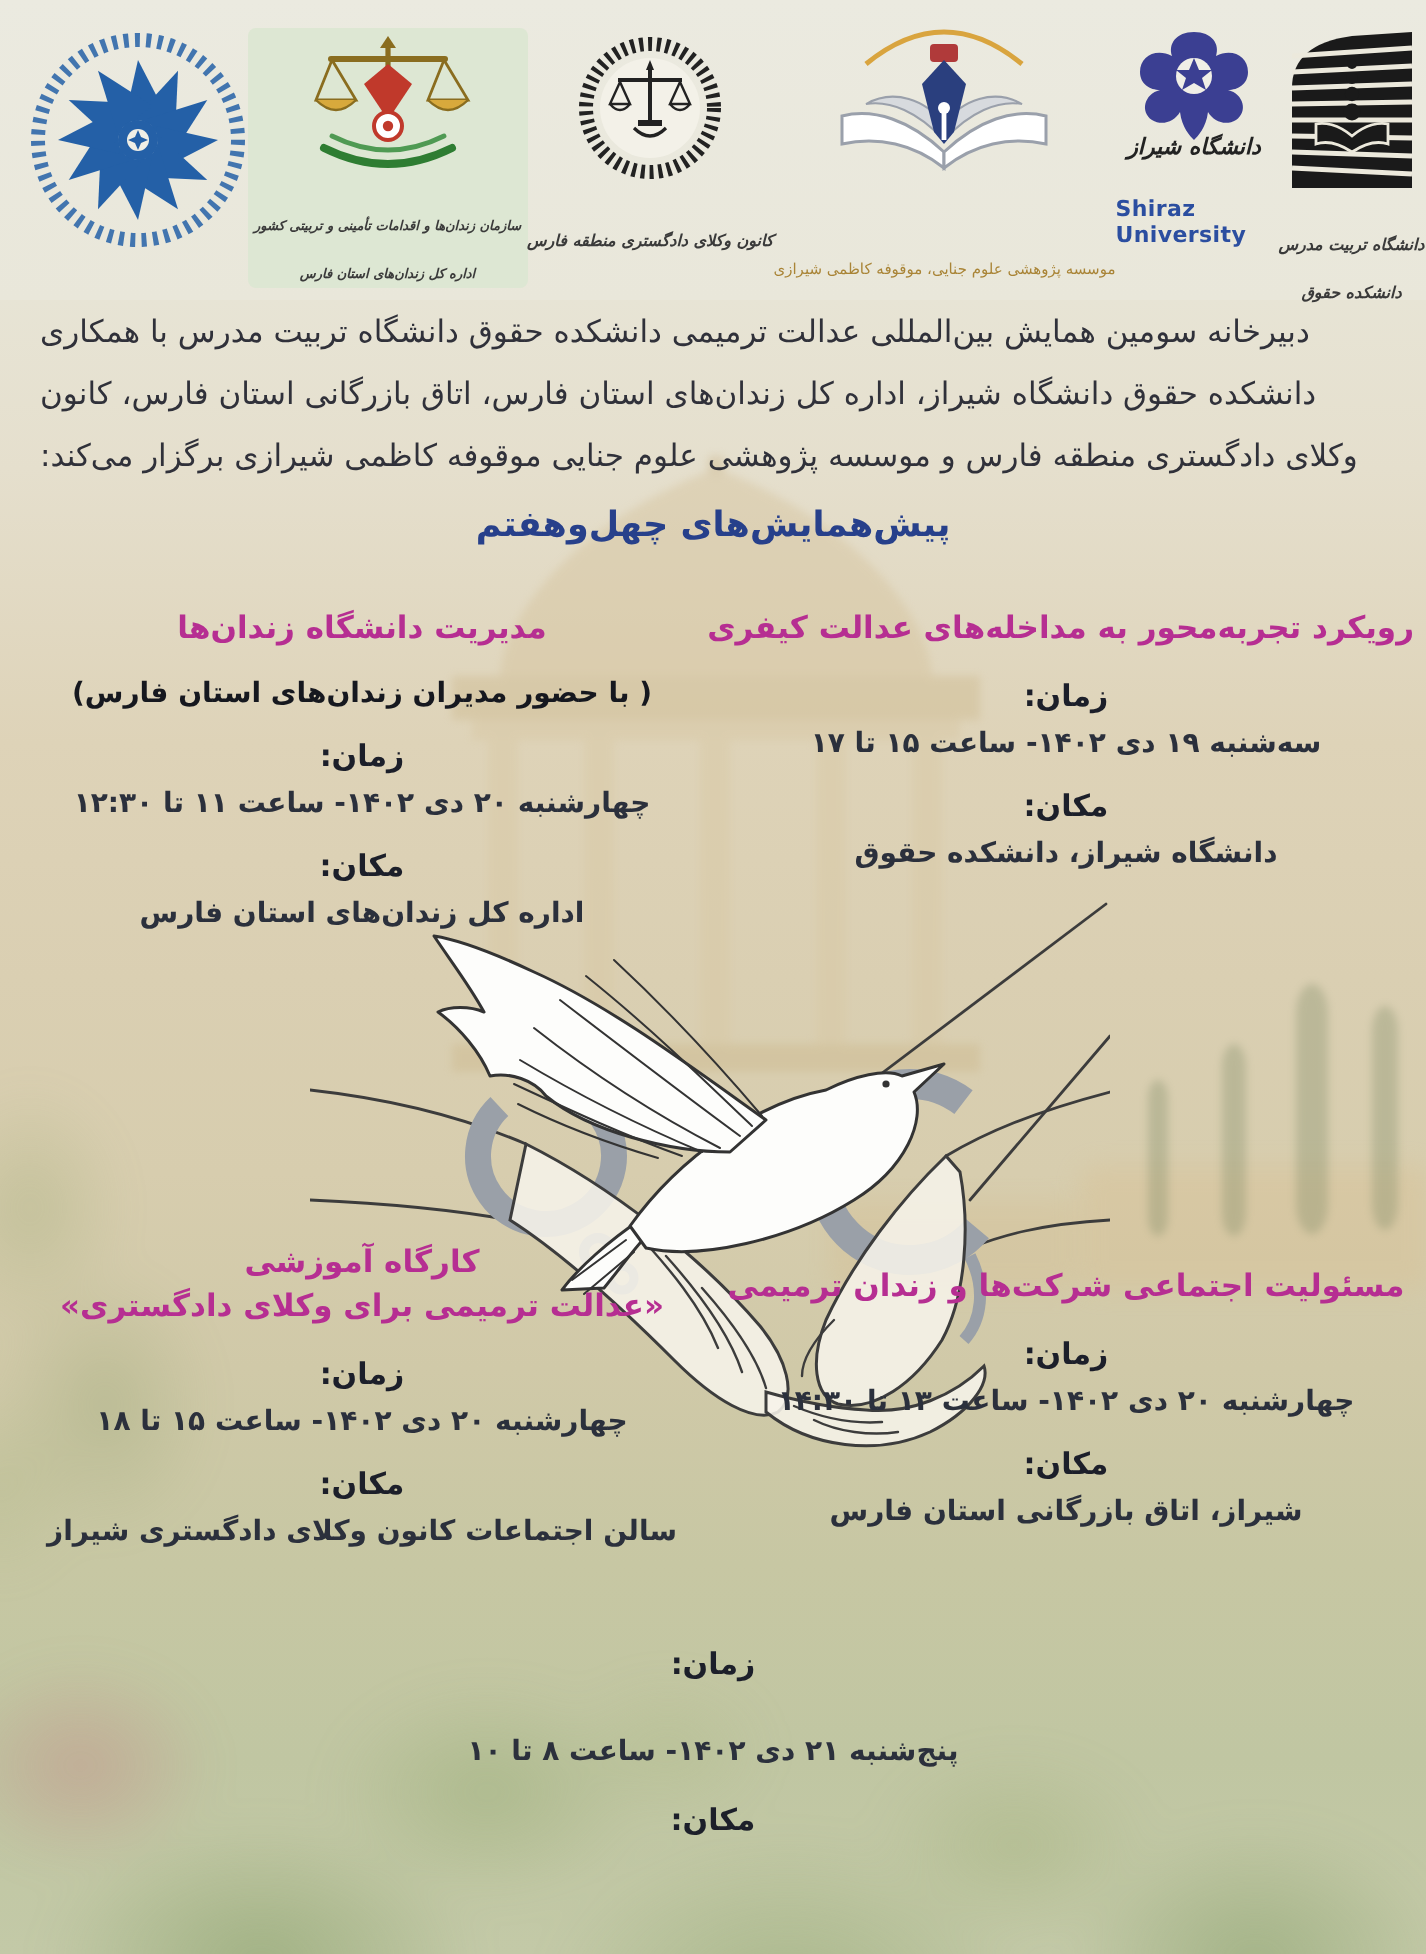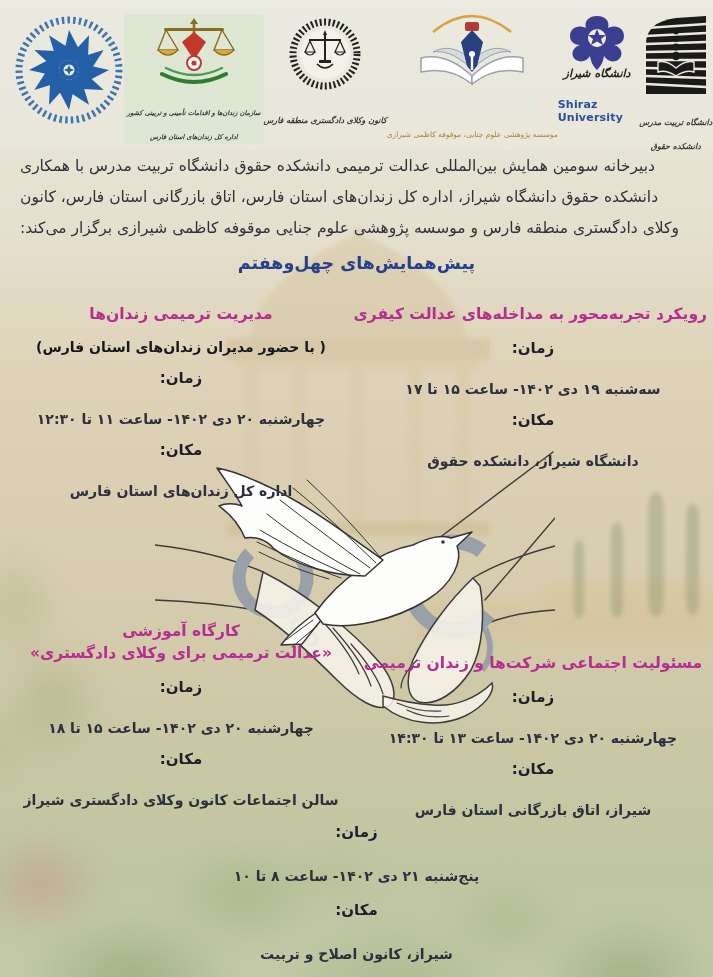--- a/index.html
+++ b/index.html
@@ -48,24 +48,24 @@
   .intro{position:absolute;top:151px;left:20px;right:20px;direction:rtl;text-align:left;
     color:#30313a;font-size:15.5px;line-height:31px;z-index:4;}
   .intro div{white-space:nowrap;}
   .heading{position:absolute;top:253px;left:0;right:0;text-align:center;direction:rtl;
     color:#27408b;font-weight:bold;font-size:17.5px;z-index:4;white-space:nowrap;}
   
   .session{position:absolute;direction:rtl;text-align:center;z-index:5;}
   .session-title{color:#b62e92;font-weight:bold;font-size:15.5px;line-height:22px;white-space:nowrap;}
   .session-sub{font-weight:bold;color:#16181f;font-size:14px;margin-top:14px;white-space:nowrap;}
   .field-label{font-weight:bold;color:#1c1f2a;font-size:15px;margin-top:14px;}
-  .field-value{color:#2b303c;font-size:14px;font-weight:600;margin-top:24px;white-space:nowrap;}
+  .field-value{color:#2b303c;font-size:14px;font-weight:600;margin-top:7px;white-space:nowrap;}
   .s1{top:303px;right:6px;width:348px;}
   .s2{top:303px;left:4px;width:354px;}
-  .s3{top:652px;right:6px;width:348px;text-align:center;}
+  .s3{top:632px;right:6px;width:348px;text-align:center;}
   .s4{top:620px;left:4px;width:354px;}
   .s5{top:806px;left:50px;right:50px;}
   .s5 .field-label{margin-top:17px;}
   .s5 .field-value{margin-top:27px;}
   
   .artwork{position:absolute;left:155px;top:448px;width:400px;height:330px;z-index:3;}
 </style>
 </head>
 <body>
 
@@ -294,21 +294,21 @@
 
   <section class="session s1">
     <div class="session-title">رویکرد تجربه‌محور به مداخله‌های عدالت کیفری</div>
     <div class="field-label">زمان:</div>
     <div class="field-value">سه‌شنبه ۱۹ دی ۱۴۰۲- ساعت ۱۵ تا ۱۷</div>
     <div class="field-label">مکان:</div>
     <div class="field-value">دانشگاه شیراز، دانشکده حقوق</div>
   </section>
 
   <section class="session s2">
-    <div class="session-title">مدیریت ترمیمی زندان‌ها</div>
+    <div class="session-title">مدیریت دانشگاه زندان‌ها</div>
     <div class="session-sub">( با حضور مدیران زندان‌های استان فارس)</div>
     <div class="field-label">زمان:</div>
     <div class="field-value">چهارشنبه ۲۰ دی ۱۴۰۲- ساعت ۱۱ تا ۱۲:۳۰</div>
     <div class="field-label">مکان:</div>
     <div class="field-value">اداره کل زندان‌های استان فارس</div>
   </section>
 
   <section class="session s3">
     <div class="session-title">مسئولیت اجتماعی شرکت‌ها و زندان ترمیمی</div>
     <div class="field-label">زمان:</div>
@@ -323,16 +323,15 @@
     <div class="field-label">زمان:</div>
     <div class="field-value">چهارشنبه ۲۰ دی ۱۴۰۲- ساعت ۱۵ تا ۱۸</div>
     <div class="field-label">مکان:</div>
     <div class="field-value">سالن اجتماعات کانون وکلای دادگستری شیراز</div>
   </section>
 
   <section class="session s5">
     <div class="field-label">زمان:</div>
     <div class="field-value">پنج‌شنبه ۲۱ دی ۱۴۰۲- ساعت ۸ تا ۱۰</div>
     <div class="field-label">مکان:</div>
-    <div class="field-value">شیراز، کانون اصلاح و تربیت</div>
   </section>
 
 </div>
 
 </body></html>

